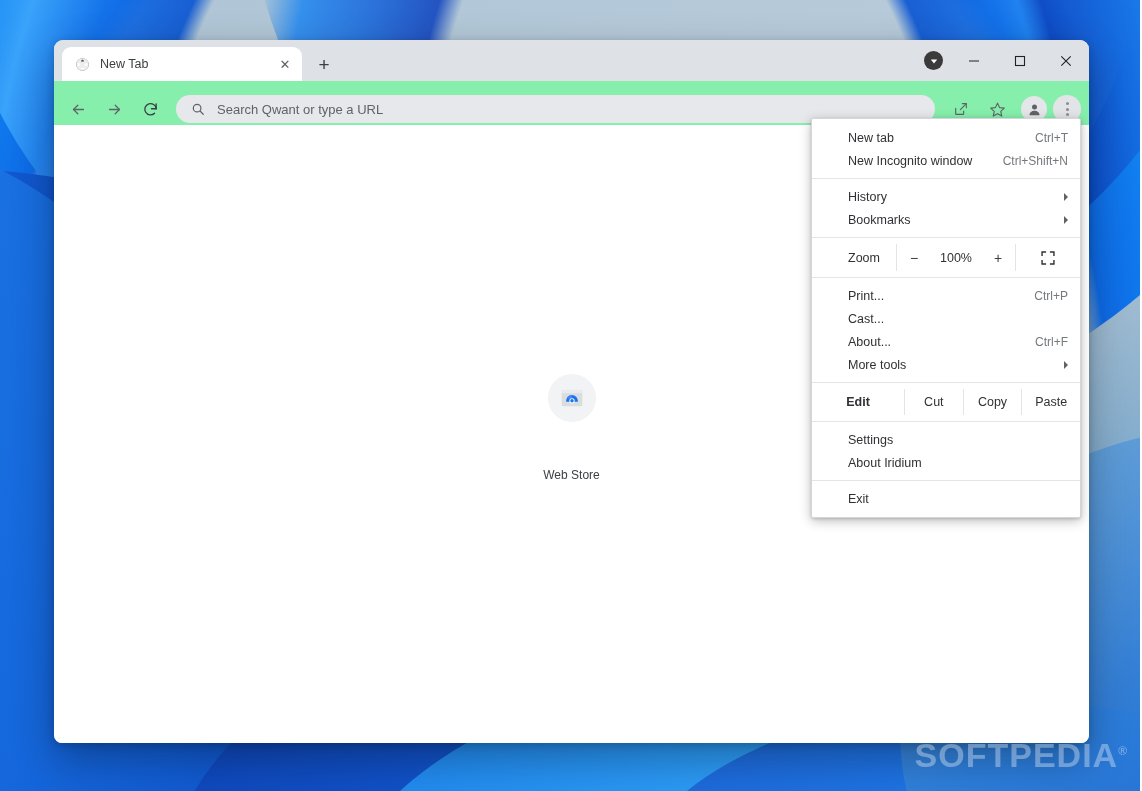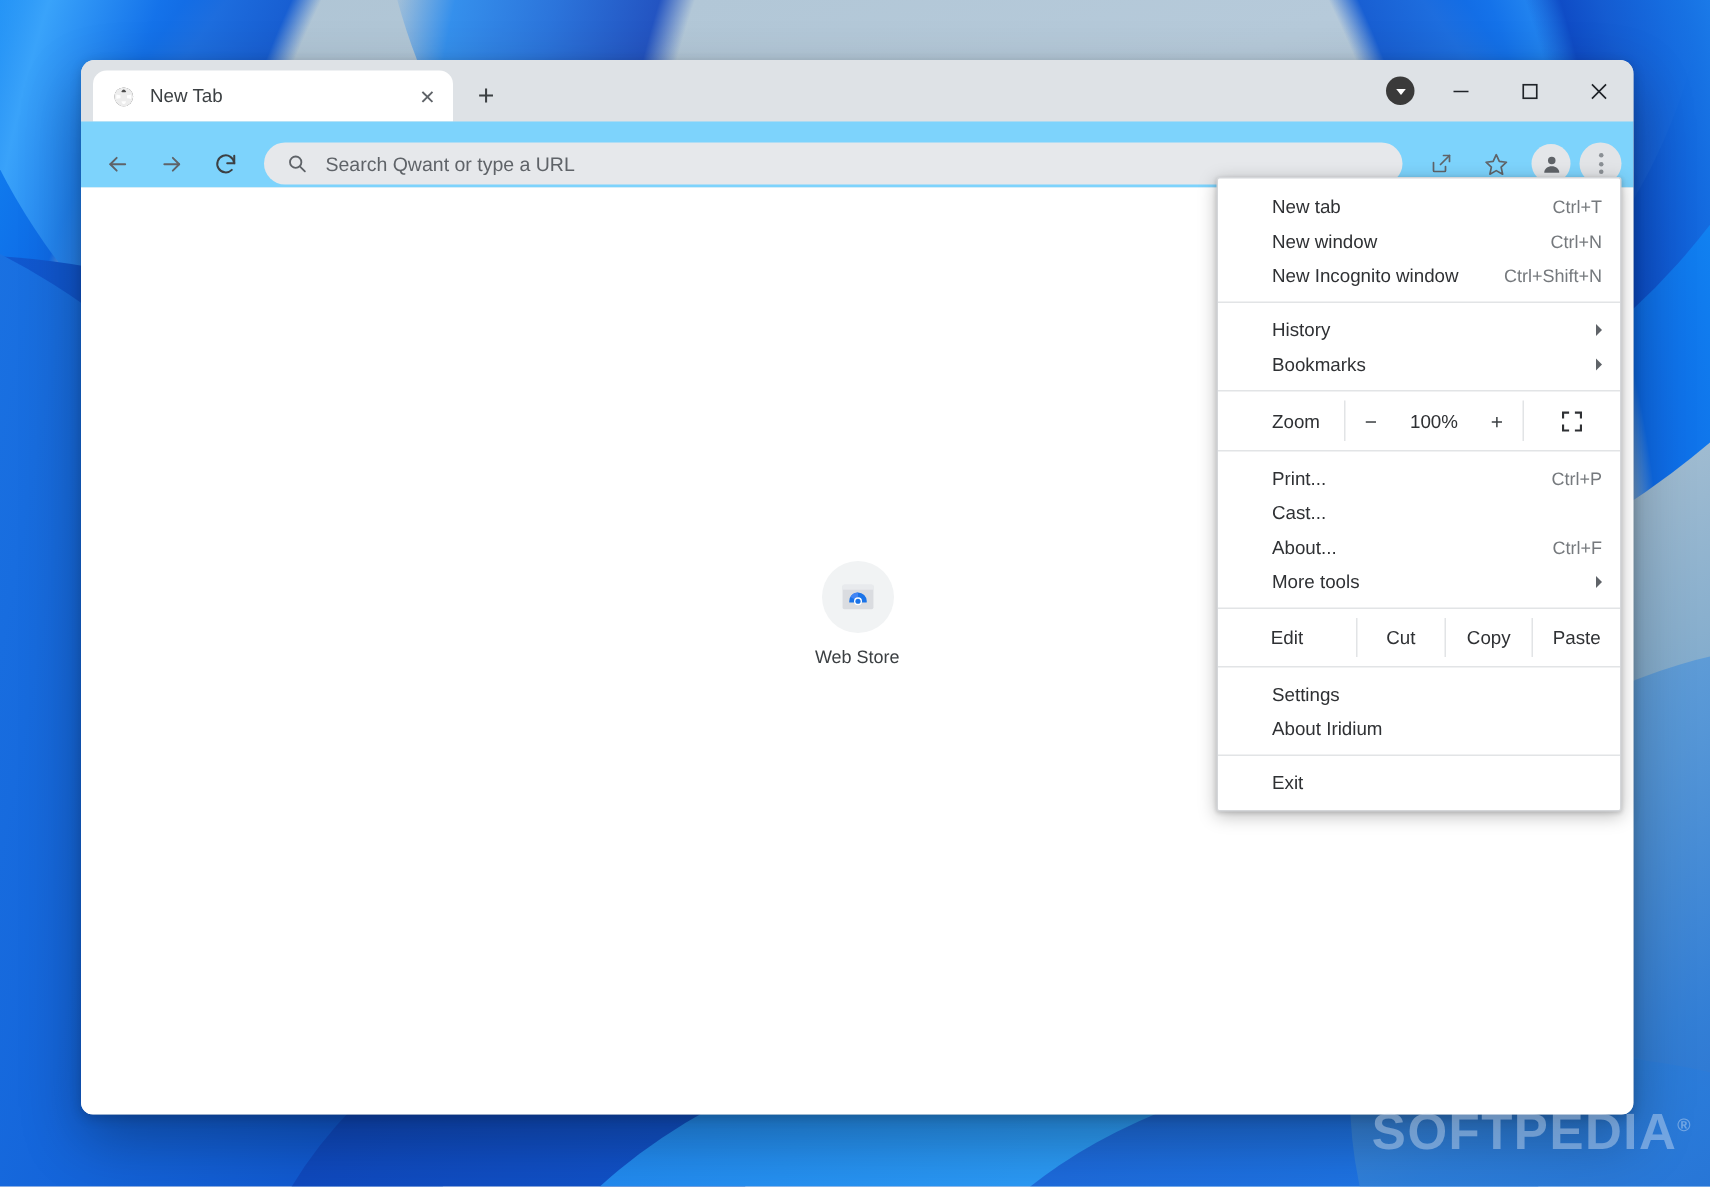--- a/index.html
+++ b/index.html
@@ -190,21 +190,21 @@
   .wc-btn {
     width: 46px; height: 41px;
     display: flex; align-items: center; justify-content: center;
     cursor: pointer;
     color: #1f2328;
   }
 
   
   #toolbar {
     height: 44px;
-    background: #7dd3fc;
+    background: #86efac;
     display: flex;
     align-items: center;
     padding: 12px 8px 0 6px;
     flex: 0 0 auto;
     position: relative;
   }
   .tb-icon {
     width: 30px; height: 30px;
     margin: 0 3px;
     border-radius: 50%;
@@ -272,20 +272,21 @@
     margin-top: 243px;
     display: flex;
     gap: 24px;
   }
   .shortcut {
     width: 112px;
     display: flex; flex-direction: column; align-items: center;
     cursor: pointer;
     padding: 6px 0;
     border-radius: 8px;
+    gap: 37px;
   }
   .shortcut-tile {
     width: 48px; height: 48px;
     border-radius: 50%;
     background: #f1f3f4;
     display: flex; align-items: center; justify-content: center;
     margin-bottom: 9px;
   }
   .shortcut-label {
     font-size: 12px;
@@ -368,21 +369,21 @@
     display: flex;
     align-items: stretch;
     height: 26px;
   }
   #edit-row .edit-cell {
     display: flex; align-items: center; justify-content: center;
     font-size: 12.5px;
     cursor: pointer;
   }
   .edit-vdiv { width: 1px; background: #e2e4e6; }
-  #edit-label-cell { width: 92px; justify-content: center; }
+  #edit-label-cell { width: 92px; justify-content: center; font-weight: bold; }
   .edit-action-cell { flex: 1 1 0; }
 </style>
 </head>
 <body>
 
 <div id="desktop">
 
   <div class="wall-layer" id="wall-base"></div>
   <div class="wall-layer" id="bloom-top"></div>
   <div class="wall-layer" id="bloom-top2"></div>
@@ -513,24 +514,20 @@
     </div>
   </div>
 
   <div id="chrome-menu">
 
     <div class="menu-item">
       <span class="menu-label">New tab</span>
       <span class="menu-accel">Ctrl+T</span>
     </div>
     <div class="menu-item">
-      <span class="menu-label">New window</span>
-      <span class="menu-accel">Ctrl+N</span>
-    </div>
-    <div class="menu-item">
       <span class="menu-label">New Incognito window</span>
       <span class="menu-accel">Ctrl+Shift+N</span>
     </div>
 
     <div class="menu-sep"></div>
 
     <div class="menu-item">
       <span class="menu-label">History</span>
       <span class="menu-arrow"></span>
     </div>

